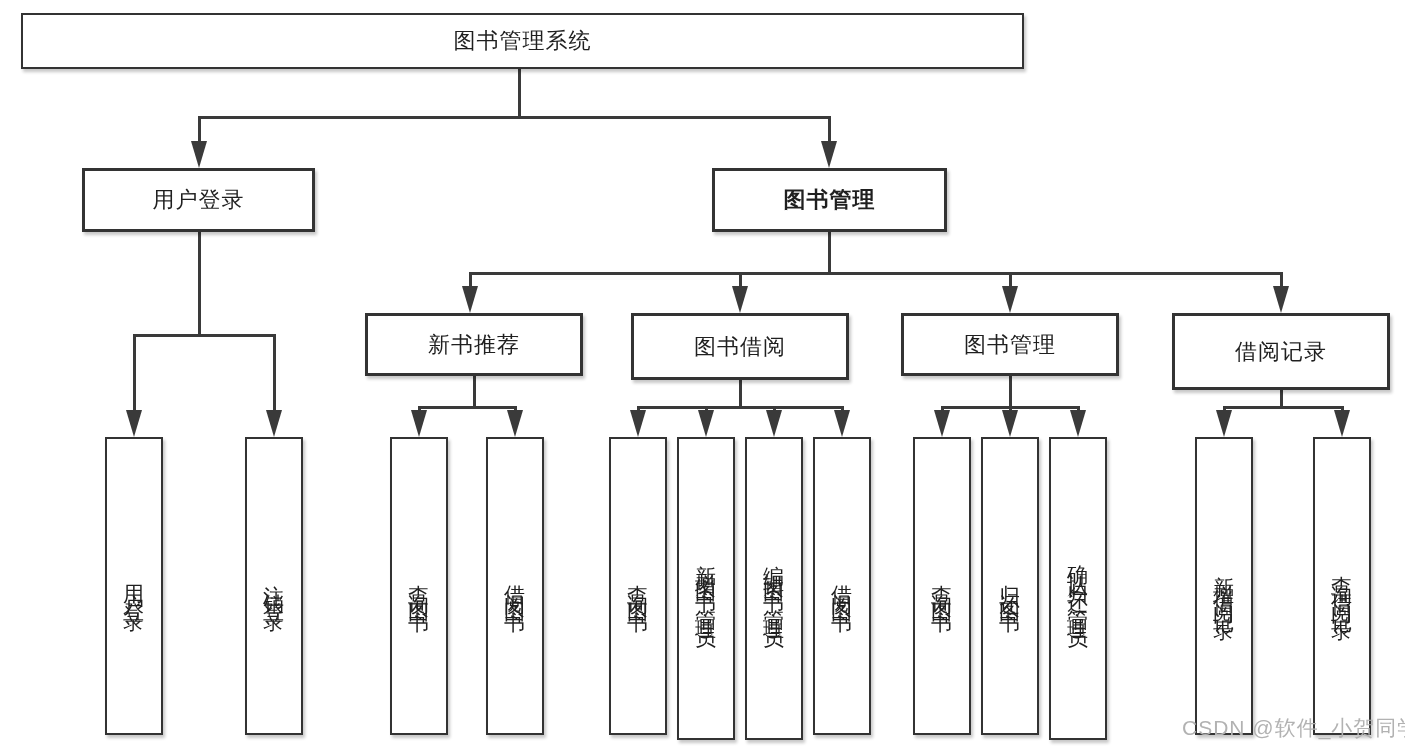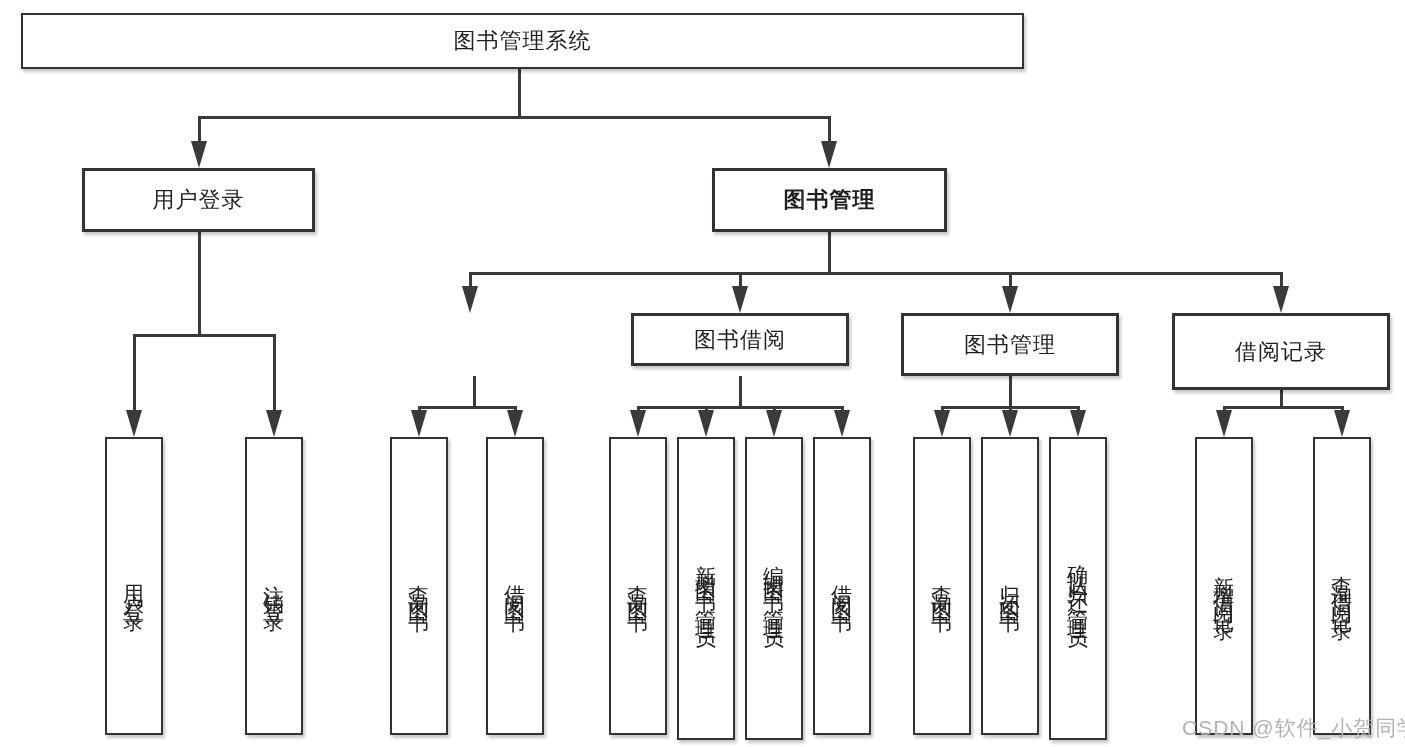--- a/index.html
+++ b/index.html
@@ -91,21 +91,24 @@
   <div class="hline" style="left:469px;top:272px;width:813px;"></div>
   <div class="vline" style="left:469px;top:272px;height:16px;"></div>
   <div class="arrow" style="left:462px;top:286px;"></div>
   <div class="vline" style="left:739px;top:272px;height:16px;"></div>
   <div class="arrow" style="left:732px;top:286px;"></div>
   <div class="vline" style="left:1009px;top:272px;height:16px;"></div>
   <div class="arrow" style="left:1002px;top:286px;"></div>
   <div class="vline" style="left:1280px;top:272px;height:16px;"></div>
   <div class="arrow" style="left:1273px;top:286px;"></div>
 
-  <div class="node" style="left:631px;top:313px;width:218px;height:53px;">
+  <div class="node" style="left:365px;top:313px;width:218px;height:63px;">
+    <span>新书推荐</span>
+  </div>
+  <div class="node" style="left:631px;top:313px;width:218px;height:67px;">
     <span>图书借阅</span>
   </div>
   <div class="node" style="left:901px;top:313px;width:218px;height:63px;">
     <span>图书管理</span>
   </div>
   <div class="node" style="left:1172px;top:313px;width:218px;height:77px;">
     <span>借阅记录</span>
   </div>
 
   <div class="vline" style="left:473px;top:376px;height:32px;"></div>

